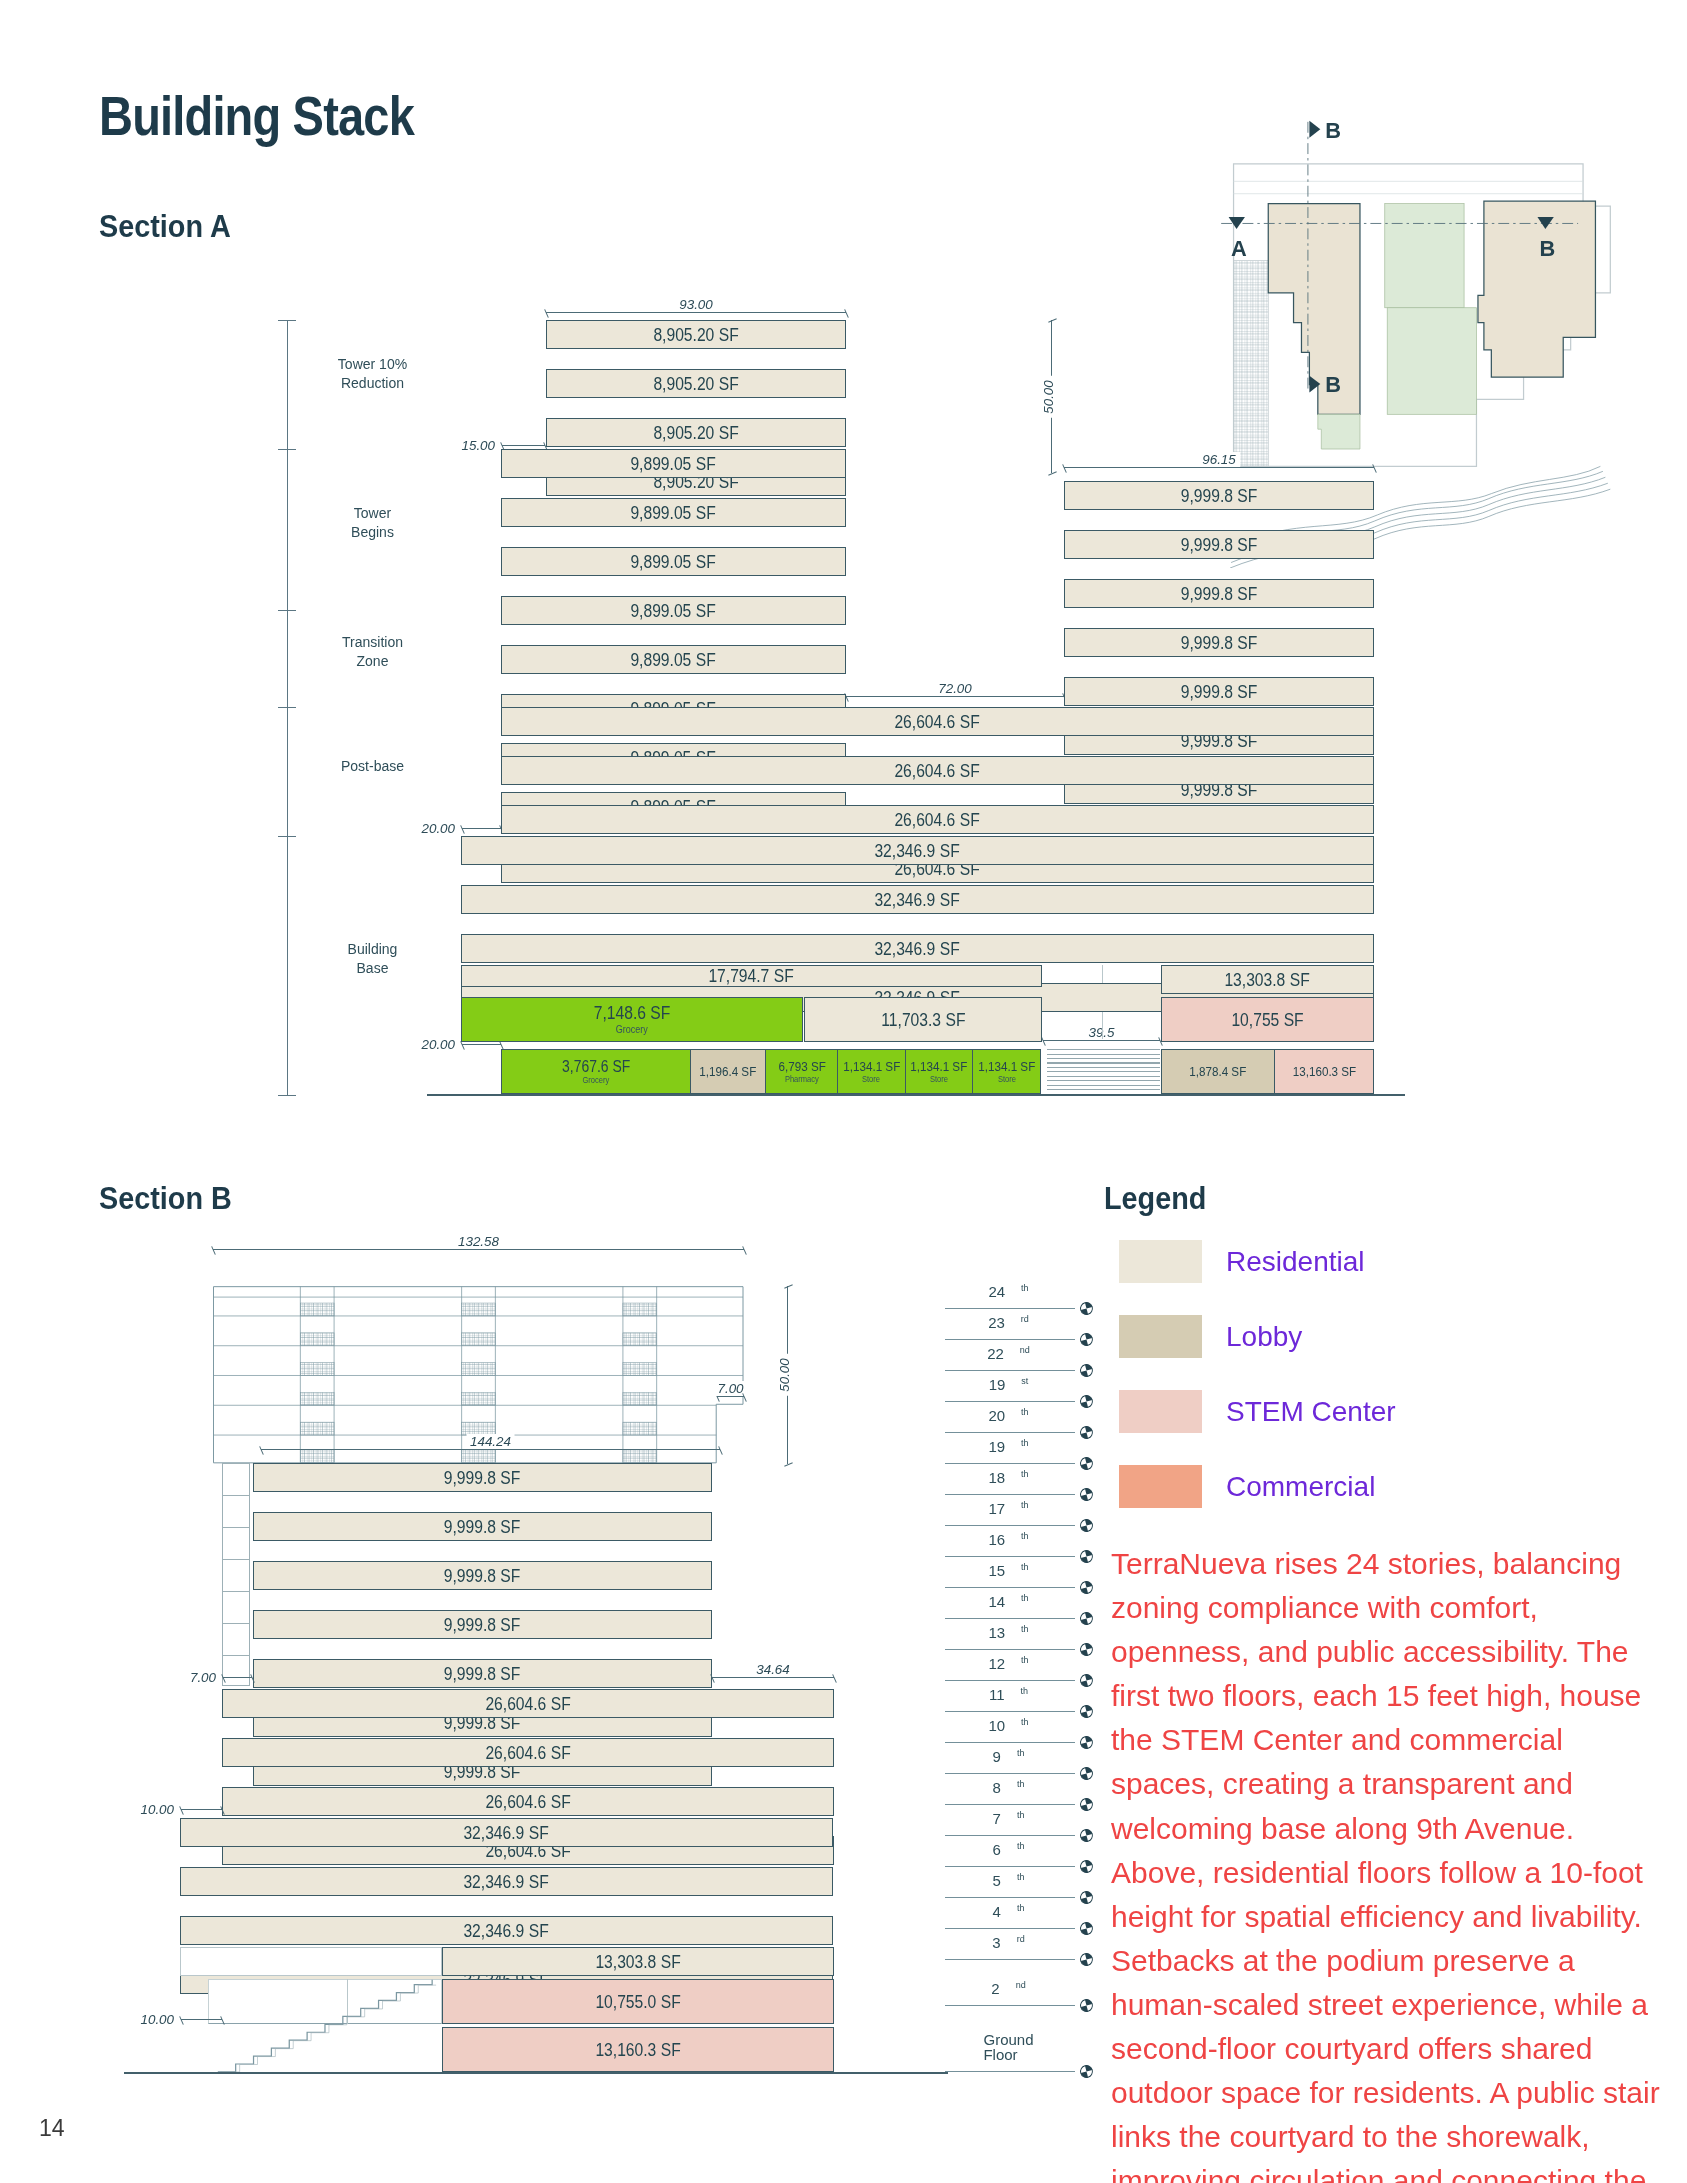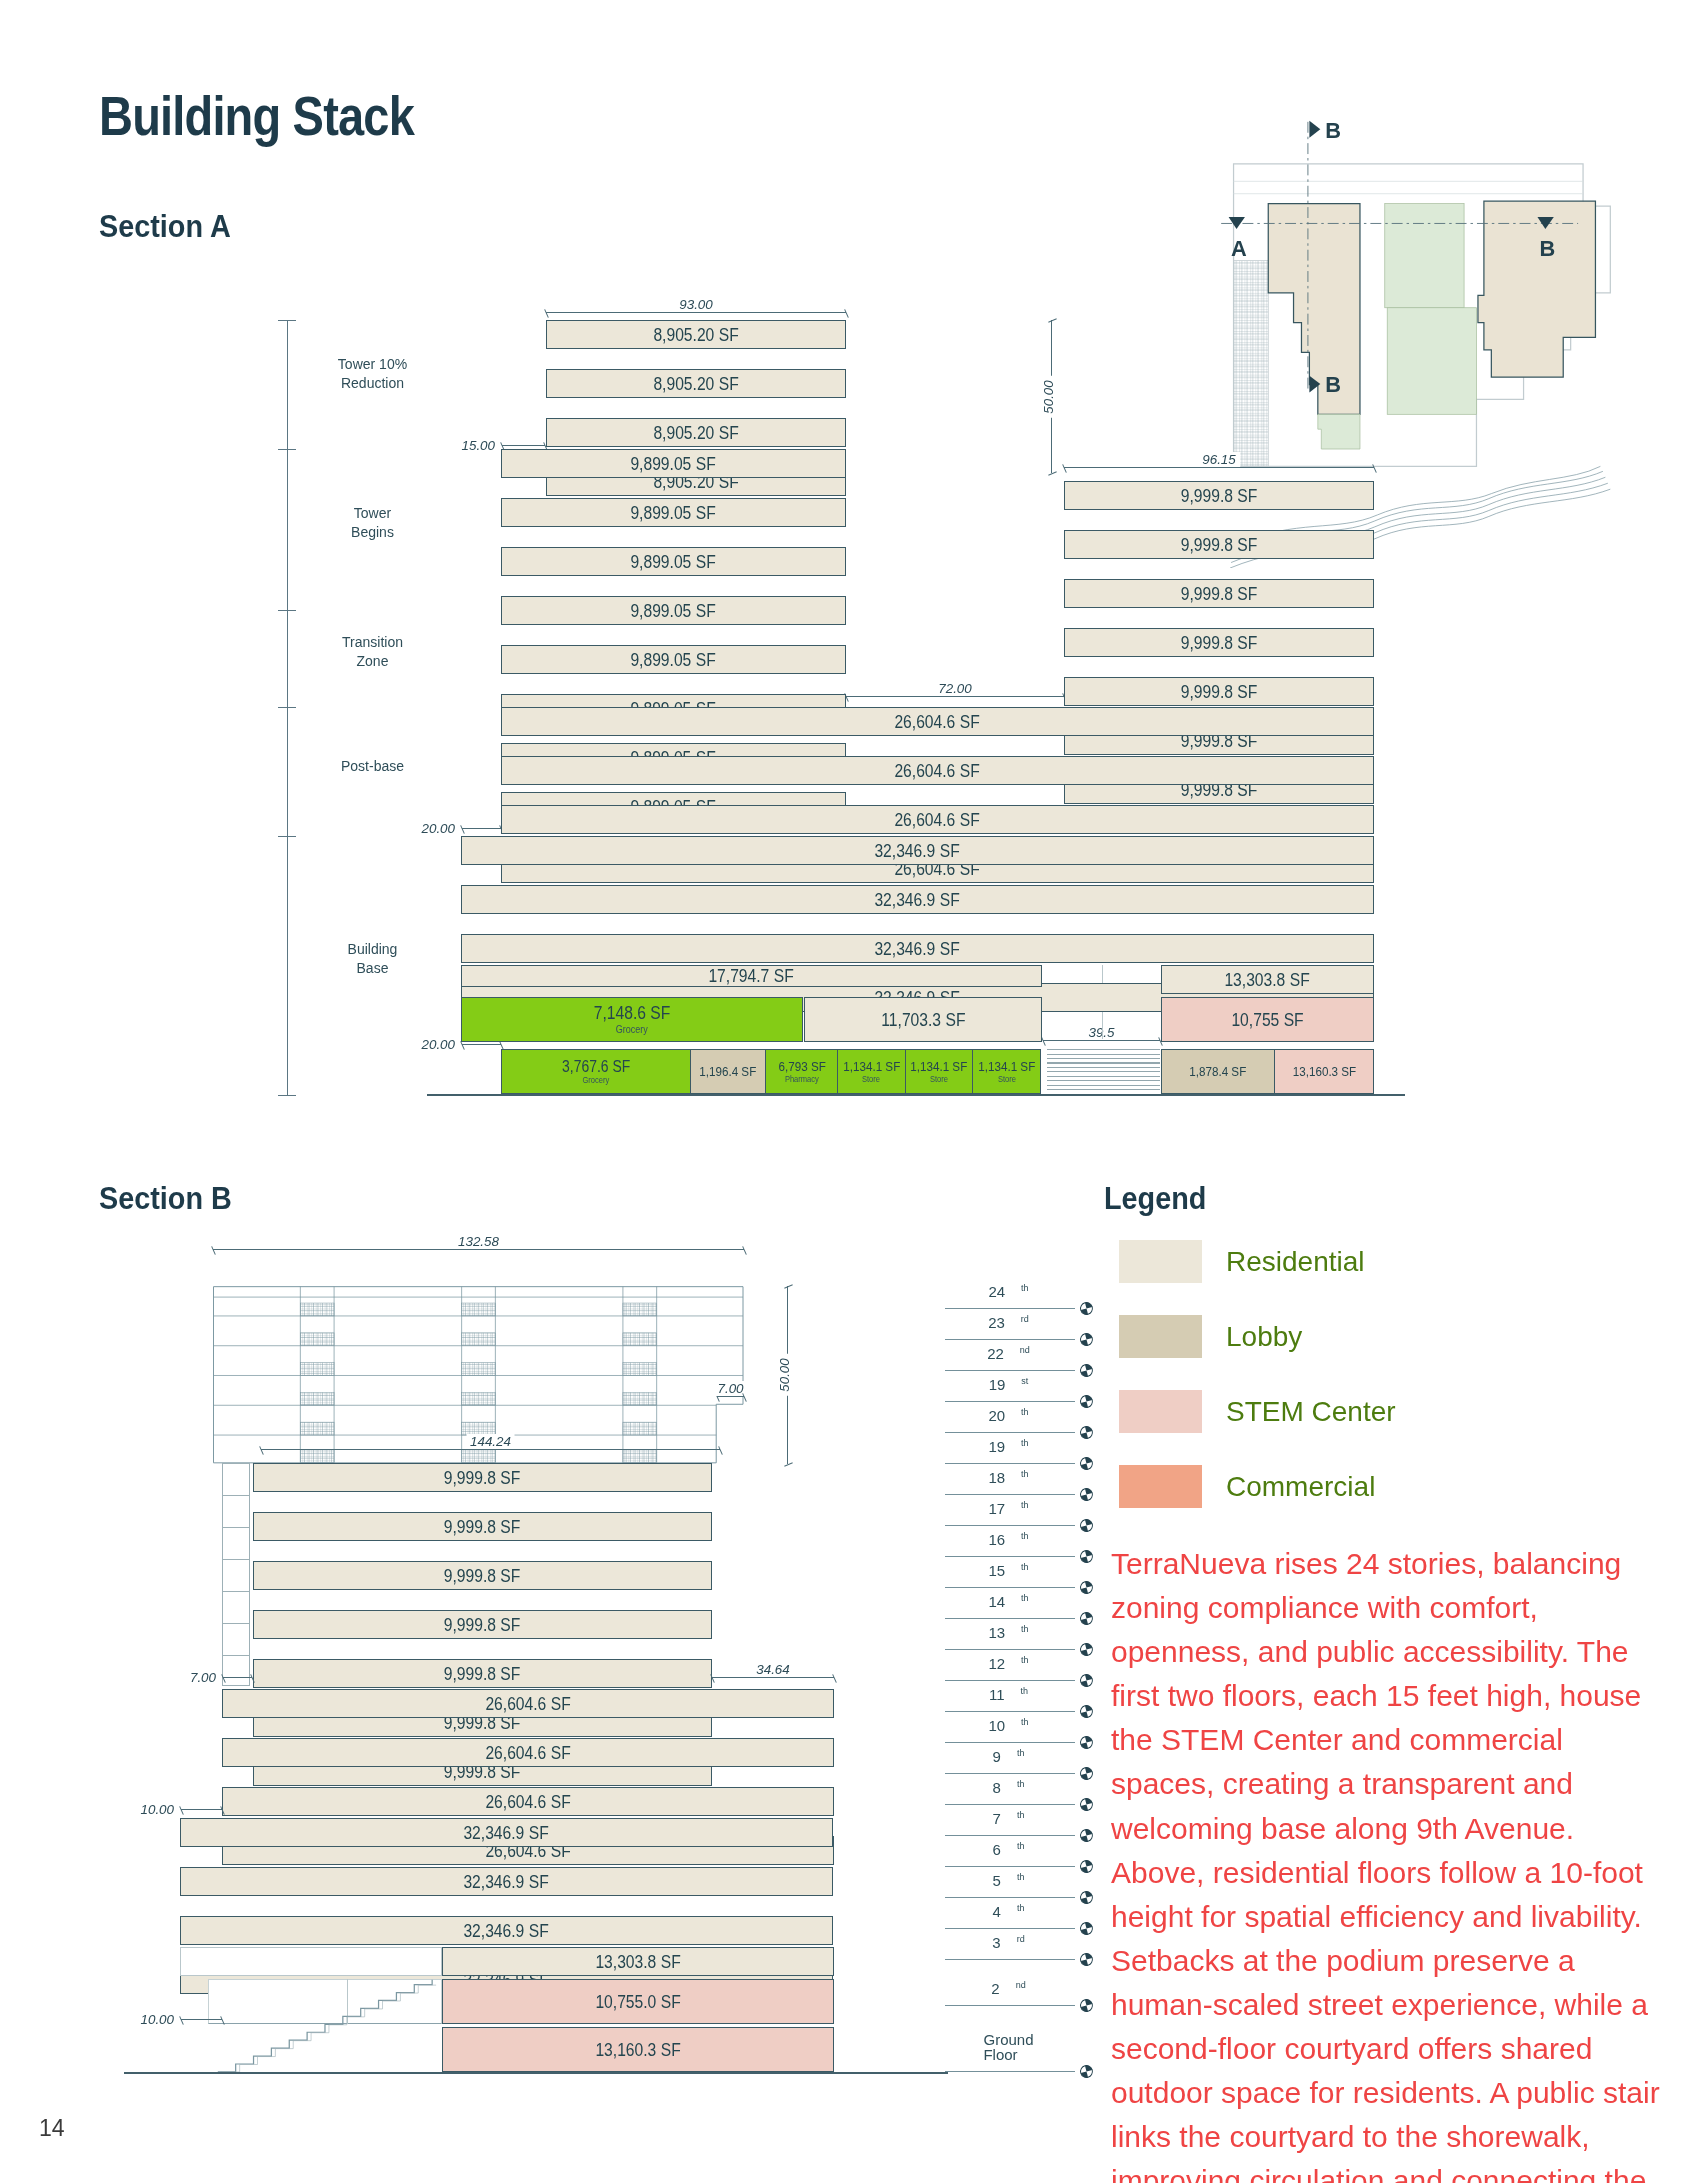--- a/index.html
+++ b/index.html
@@ -37,21 +37,21 @@
   
   .gline{position:absolute;height:1.5px;background:#43606b;}
   .hatch{position:absolute;background:repeating-linear-gradient(to bottom,#93a7ae 0 1px,transparent 1px 4.5px);}
   .openbox{position:absolute;box-sizing:border-box;border:0.7px solid #b9c7cb;background:#fff;}
   .sliver{position:absolute;box-sizing:border-box;border:0.7px solid #9db0b6;background:
           repeating-linear-gradient(to bottom,transparent 0 31px,#9db0b6 31px 32px);}
   .vref{position:absolute;width:0.7px;background:#b9c7cb;}
   
   .legrow{display:flex;align-items:center;margin-bottom:32px;}
   .legsw{width:83px;height:43px;flex:0 0 83px;}
-  .leglbl{font-size:28px;color:#4d7c0f;margin-left:24px;}
+  .leglbl{font-size:28px;color:#6d28d9;margin-left:24px;}
   
   .para{font-size:30px;line-height:1.47;color:#ef4444;}
   
   .lvls{position:absolute;width:149px;}
   .lvlrow{height:31px;display:flex;flex-direction:column;justify-content:flex-end;}
   .lvlrow:nth-last-child(2){margin-top:15px;}
   .lvlrow:last-child{margin-top:35px;}
   .lvllabel{text-align:center;padding-right:22px;font-size:15px;color:#2f4e59;line-height:.95;margin-bottom:2px;white-space:pre-line;}
   .lvllabel sup{font-size:60%;padding-left:16px;}
   .lvlbar{display:flex;align-items:center;}

